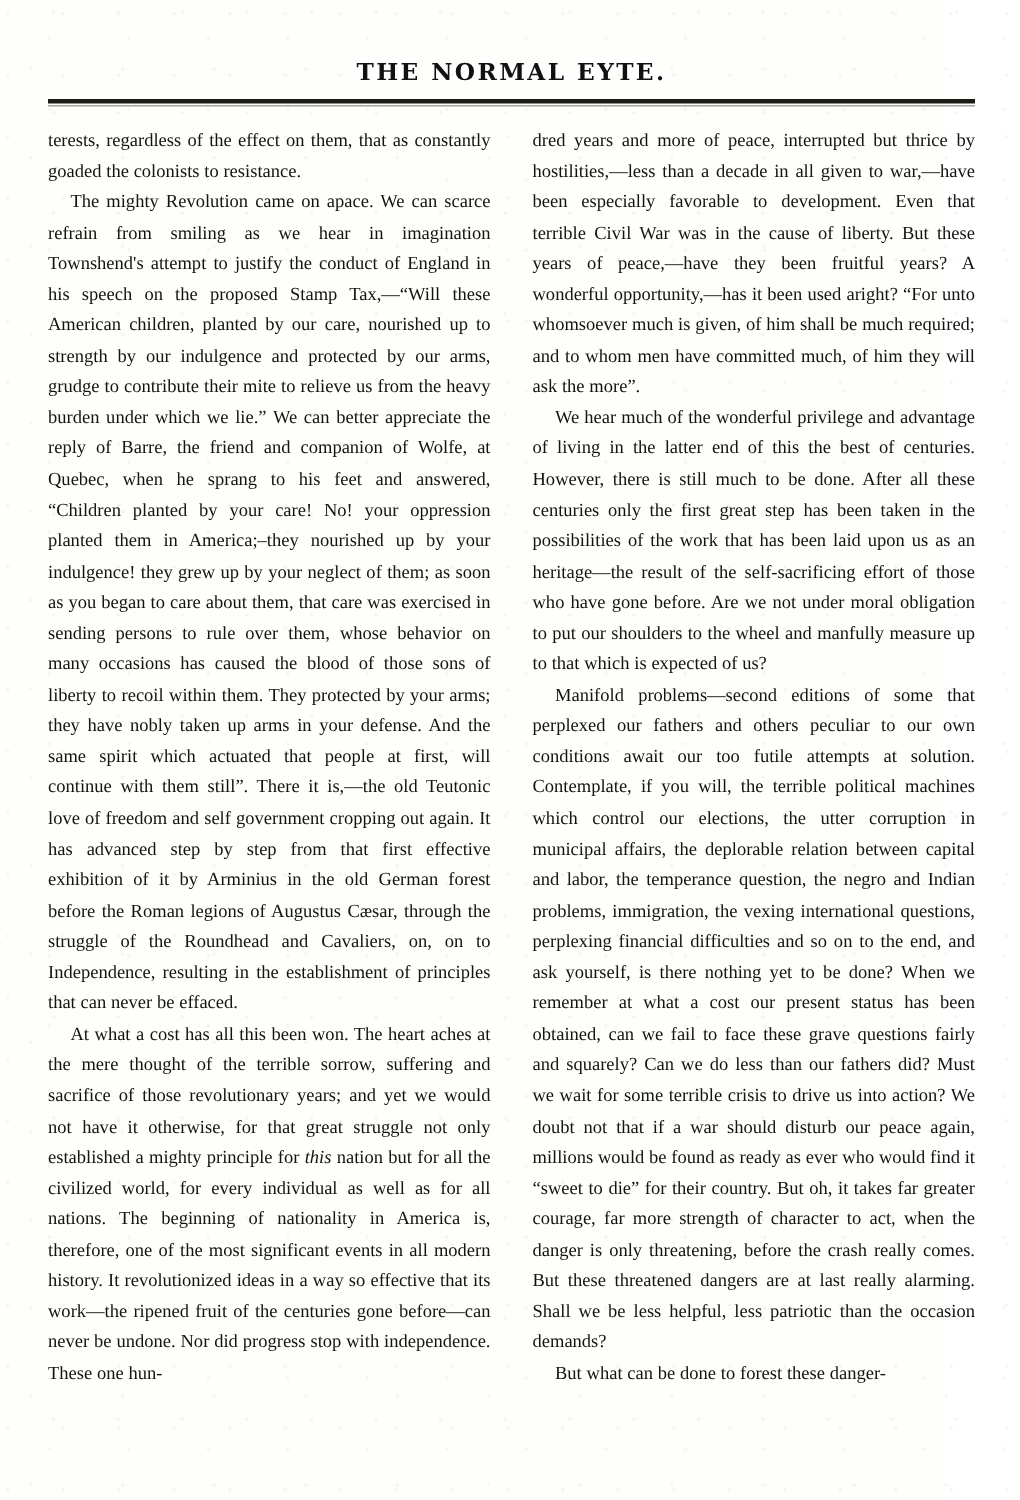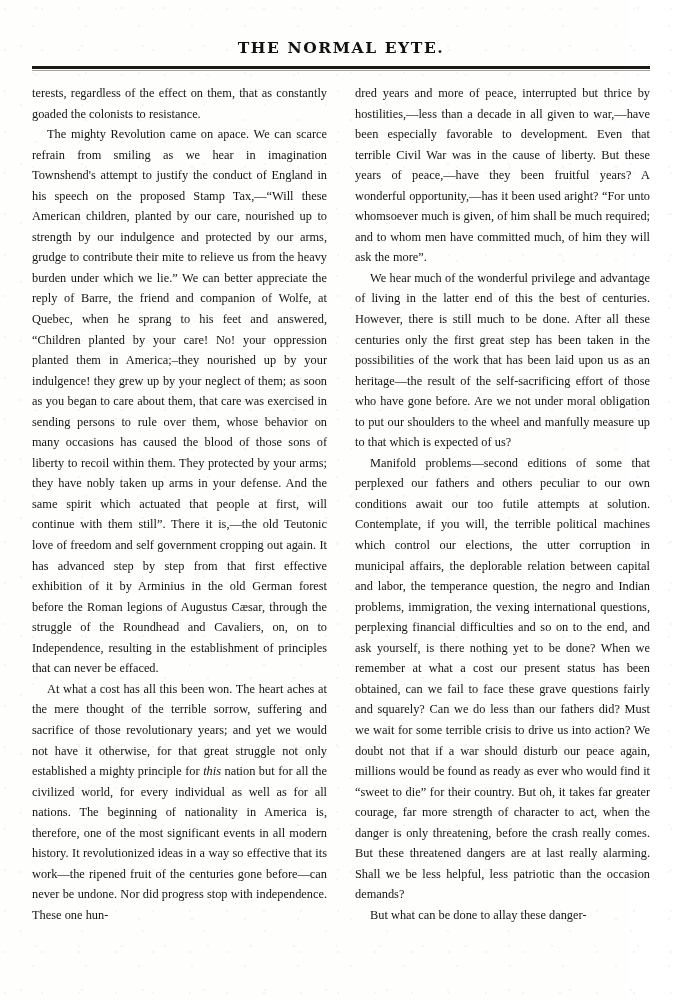--- a/index.html
+++ b/index.html
@@ -120,19 +120,19 @@
     <div class="col">
       <p>terests, regardless of the effect on them, that as constantly goaded the colonists to resistance.</p>
       <p class="indent">The mighty Revolution came on apace. We can scarce refrain from smiling as we hear in imagination Townshend's attempt to justify the conduct of England in his speech on the proposed Stamp Tax,—“Will these American children, planted by our care, nourished up to strength by our indulgence and protected by our arms, grudge to contribute their mite to relieve us from the heavy burden under which we lie.” We can better appreciate the reply of Barre, the friend and companion of Wolfe, at Quebec, when he sprang to his feet and answered, “Children planted by your care! No! your oppression planted them in America;–they nourished up by your indulgence! they grew up by your neglect of them; as soon as you began to care about them, that care was exercised in sending persons to rule over them, whose behavior on many occasions has caused the blood of those sons of liberty to recoil within them. They protected by your arms; they have nobly taken up arms in your defense. And the same spirit which actuated that people at first, will continue with them still”. There it is,—the old Teutonic love of freedom and self government cropping out again. It has advanced step by step from that first effective exhibition of it by Arminius in the old German forest before the Roman legions of Augustus Cæsar, through the struggle of the Roundhead and Cavaliers, on, on to Independence, resulting in the establishment of principles that can never be effaced.</p>
       <p class="indent"><span>At what a cost has all this been won. The heart aches at the mere thought of the terrible sorrow, suffering and sacrifice of those revolutionary years; and yet we would not have it otherwise, for that great struggle not only established a mighty principle for </span><em>this</em><span> nation but for all the civilized world, for every individual as well as for all nations. The beginning of nationality in America is, therefore, one of the most significant events in all modern history. It revolutionized ideas in a way so effective that its work—the ripened fruit of the centuries gone before—can never be undone. Nor did progress stop with independence. These one hun-</span></p>
     </div>
 
     <div class="col">
       <p>dred years and more of peace, interrupted but thrice by hostilities,—less than a decade in all given to war,—have been especially favorable to development. Even that terrible Civil War was in the cause of liberty. But these years of peace,—have they been fruitful years? A wonderful opportunity,—has it been used aright? “For unto whomsoever much is given, of him shall be much required; and to whom men have committed much, of him they will ask the more”.</p>
       <p class="indent">We hear much of the wonderful privilege and advantage of living in the latter end of this the best of centuries. However, there is still much to be done. After all these centuries only the first great step has been taken in the possibilities of the work that has been laid upon us as an heritage—the result of the self-sacrificing effort of those who have gone before. Are we not under moral obligation to put our shoulders to the wheel and manfully measure up to that which is expected of us?</p>
       <p class="indent">Manifold problems—second editions of some that perplexed our fathers and others peculiar to our own conditions await our too futile attempts at solution. Contemplate, if you will, the terrible political machines which control our elections, the utter corruption in municipal affairs, the deplorable relation between capital and labor, the temperance question, the negro and Indian problems, immigration, the vexing international questions, perplexing financial difficulties and so on to the end, and ask yourself, is there nothing yet to be done? When we remember at what a cost our present status has been obtained, can we fail to face these grave questions fairly and squarely? Can we do less than our fathers did? Must we wait for some terrible crisis to drive us into action? We doubt not that if a war should disturb our peace again, millions would be found as ready as ever who would find it “sweet to die” for their country. But oh, it takes far greater courage, far more strength of character to act, when the danger is only threatening, before the crash really comes. But these threatened dangers are at last really alarming. Shall we be less helpful, less patriotic than the occasion demands?</p>
-      <p class="indent">But what can be done to allay these danger-</p>
+      <p class="indent">But what can be done to forest these danger-</p>
     </div>
 
   </div>
 
   <div class="grain"></div>
 </div>
 
 </body></html>

